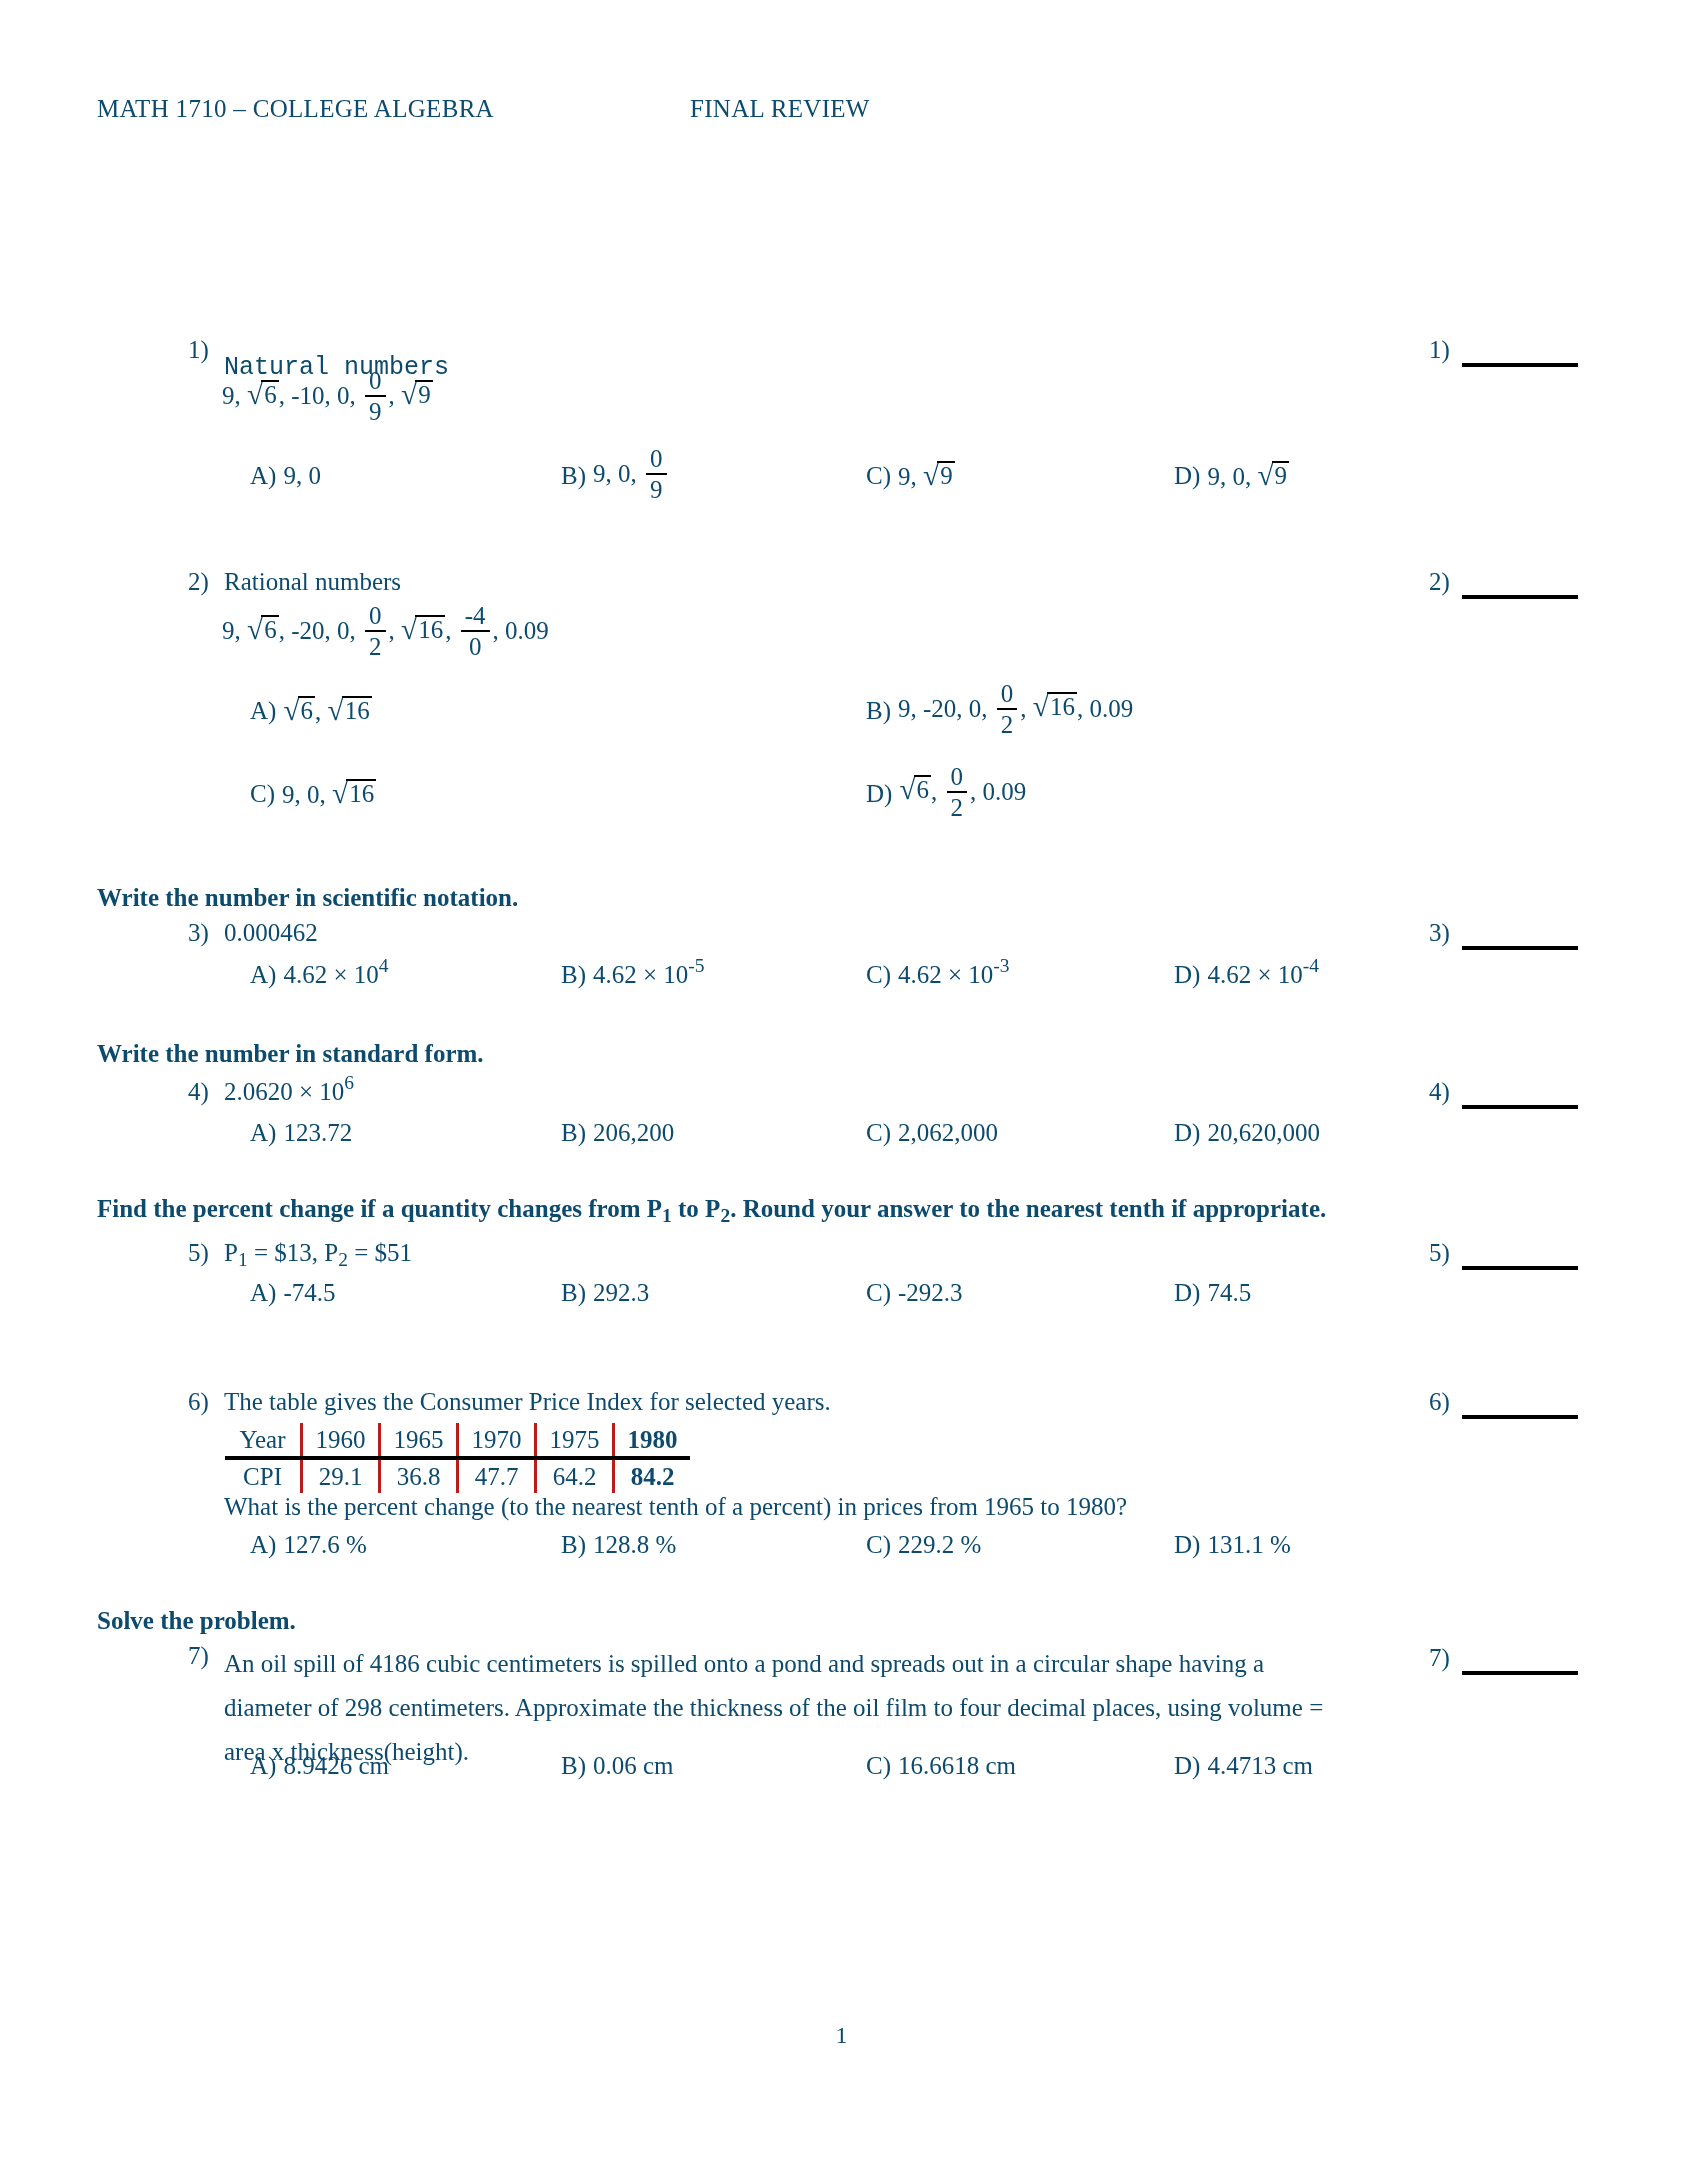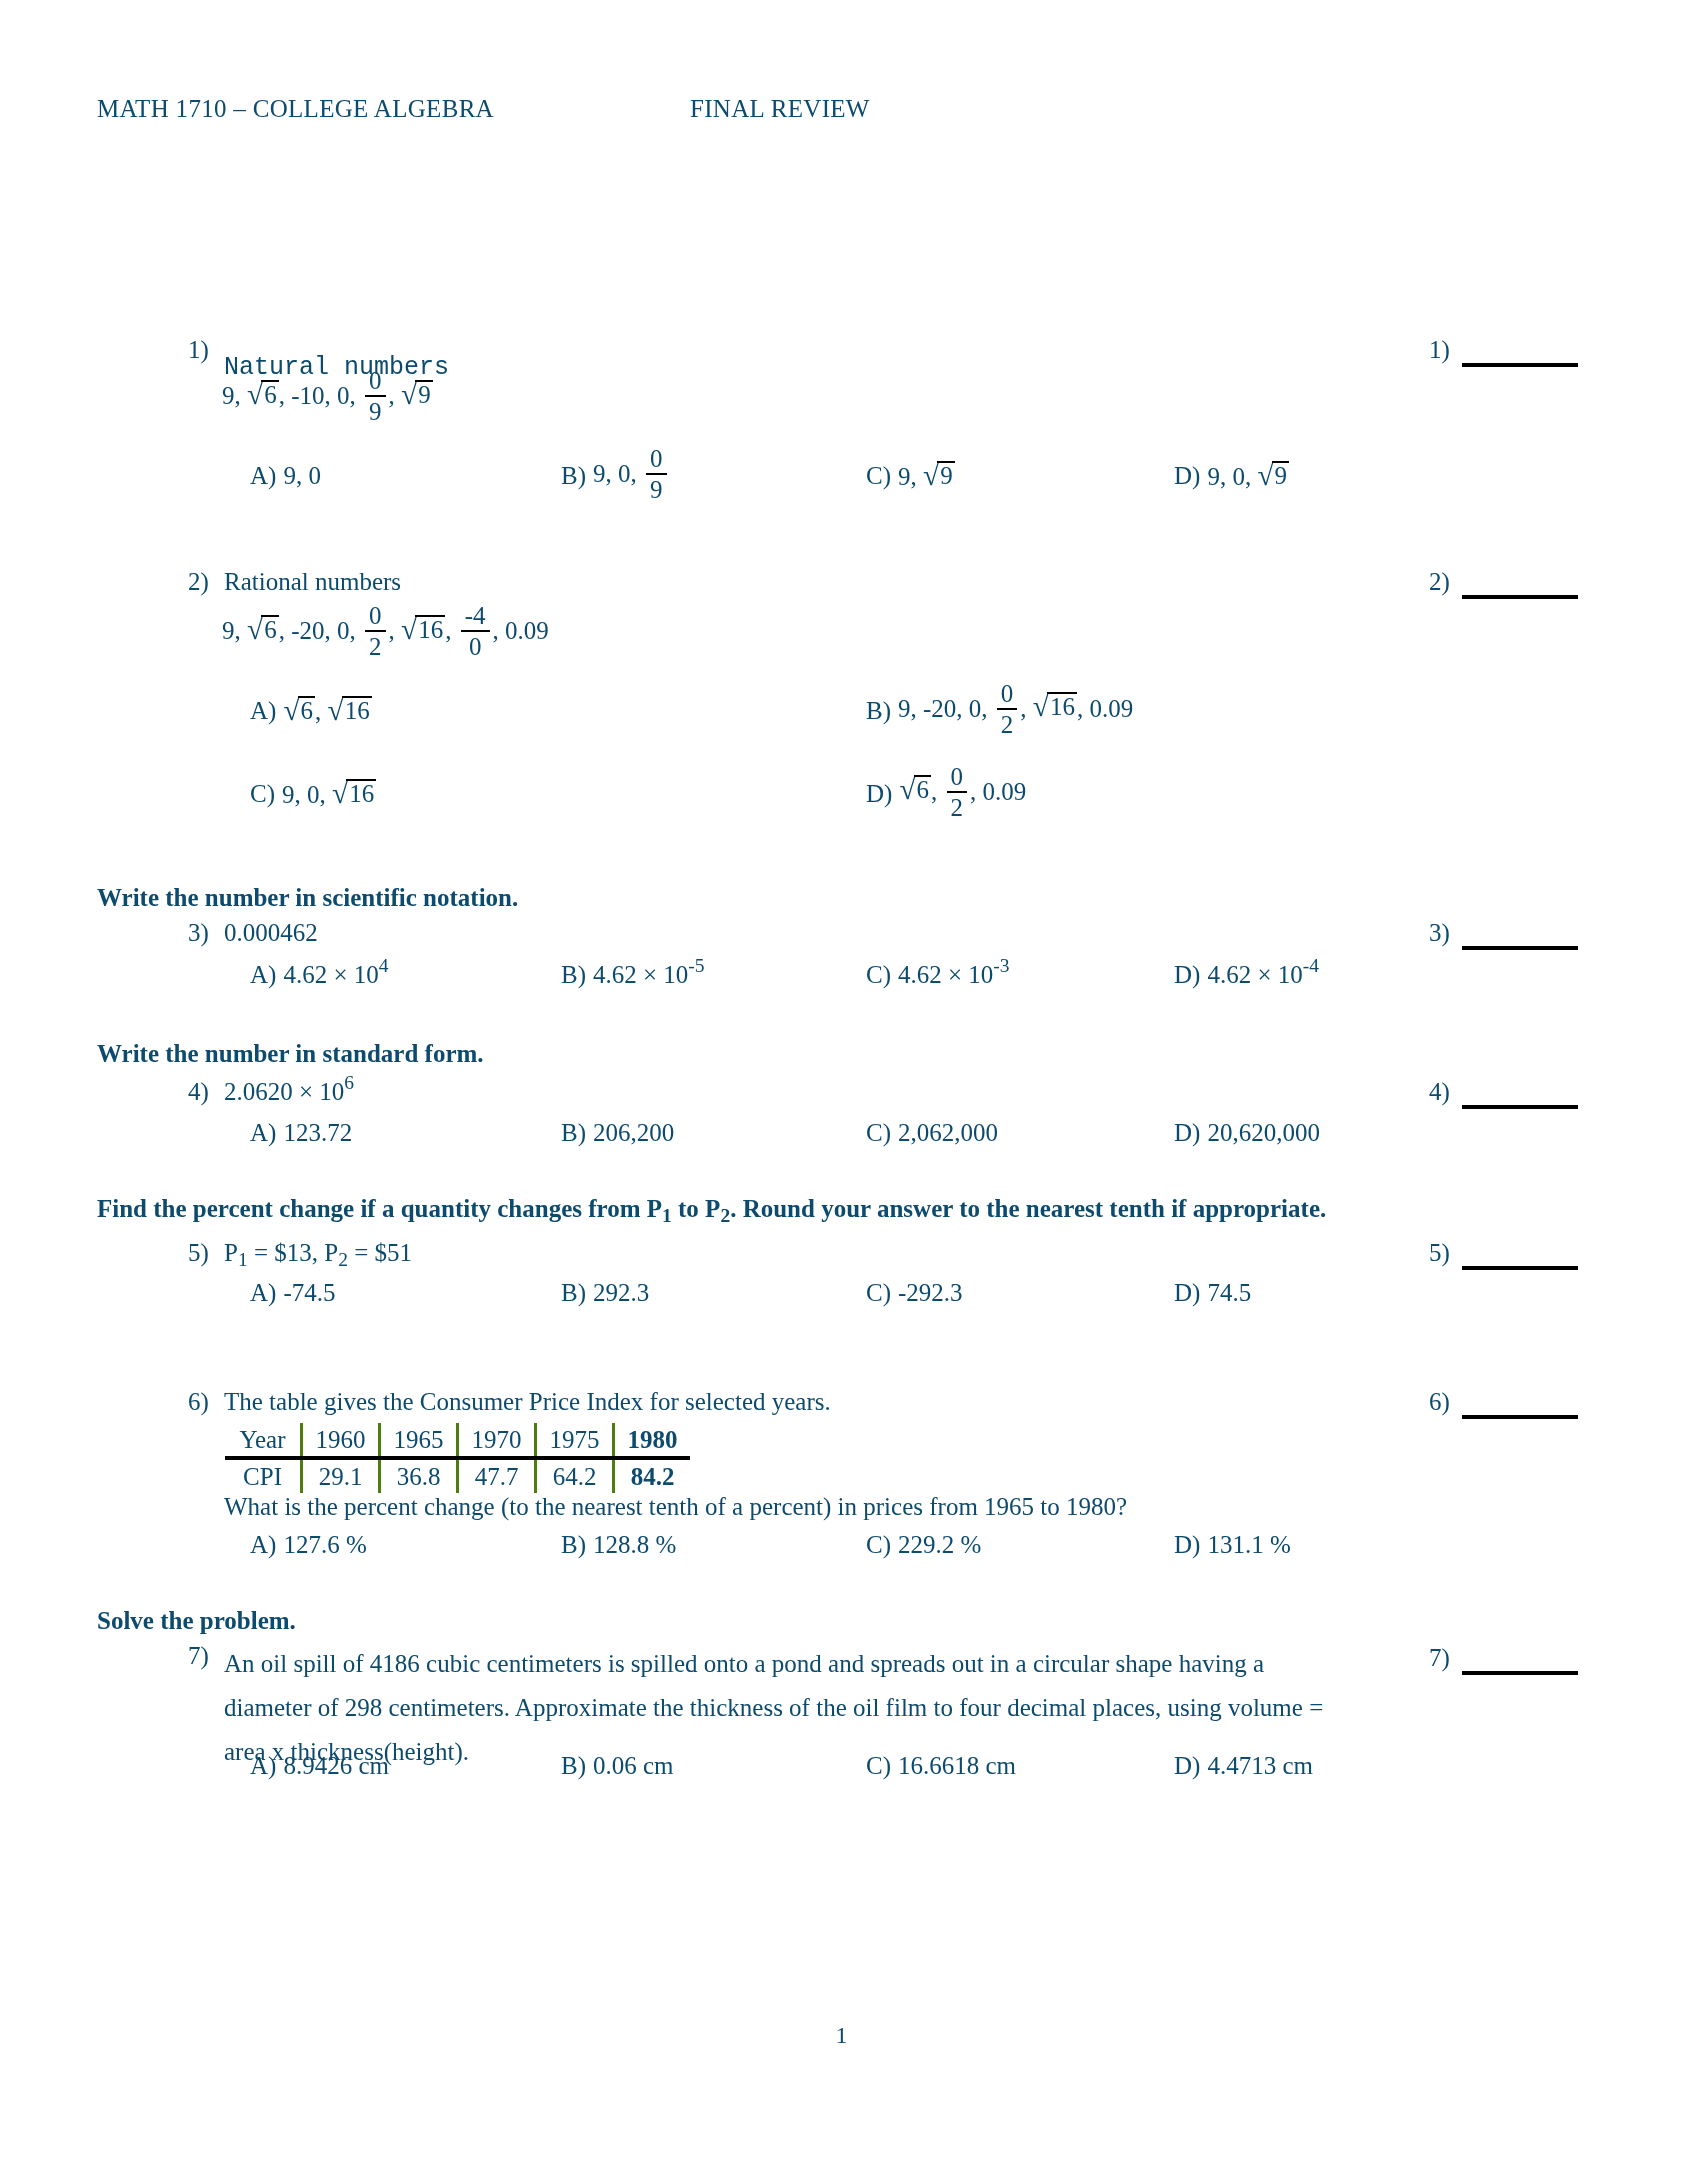--- a/index.html
+++ b/index.html
@@ -31,21 +31,21 @@
   .sqrt{display:inline-block;white-space:nowrap;}
   .sqrt .radical{font-weight:bold;font-size:1.18em;line-height:1;letter-spacing:-2px;}
   .sqrt .radicand{display:inline-block;border-top:2.5px solid #000;padding:0 2px 0 3px;line-height:1.05;transform:translateY(-1px);}
   sup{font-size:0.78em;vertical-align:baseline;position:relative;top:-0.55em;line-height:0;}
   sub{font-size:0.78em;vertical-align:baseline;position:relative;top:0.28em;line-height:0;}
   
   .answer{position:absolute;left:1429px;display:flex;gap:12px;white-space:nowrap;}
   .answer .line{width:116px;height:4px;background:#000;margin-top:27px;}
   
   .cpi-table{position:absolute;left:225px;top:1423px;border-collapse:collapse;font-size:25px;}
-  .cpi-table td{border-right:3px solid #4d7c0f;padding:0 11px;text-align:center;height:33px;min-width:53px;}
+  .cpi-table td{border-right:3px solid #b91c1c;padding:0 11px;text-align:center;height:33px;min-width:53px;}
   .cpi-table td:last-child{border-right:none;font-weight:bold;}
   .cpi-table tr:first-child td{border-bottom:4px solid #000;}
   .para{position:absolute;left:224px;top:1642px;width:1129px;line-height:44px;white-space:normal;}
   .pagenum{position:absolute;left:0;top:2022px;width:100%;text-align:center;font-size:24px;}
 </style>
 </head>
 <body>
 
 <div class="page">
 

